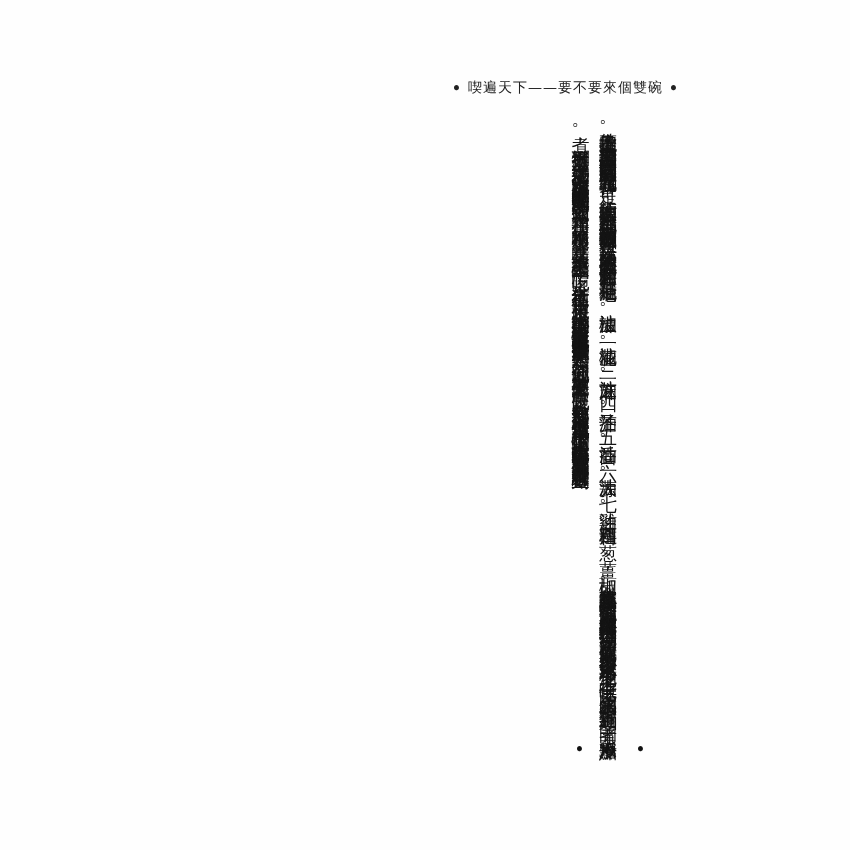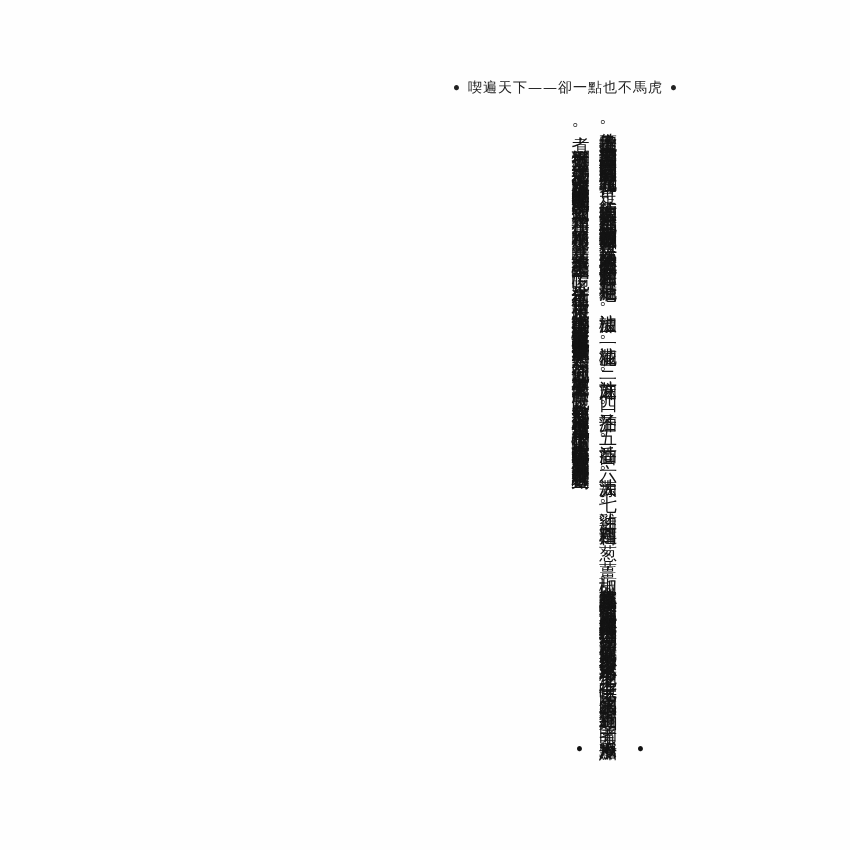--- a/index.html
+++ b/index.html
@@ -24,21 +24,21 @@
     display: flex; justify-content: space-between; align-items: center;
   }
   .page-number .dot { font-style: normal; font-size: 14px; }
 </style>
 </head>
 <body>
 
 <div class="page">
   <div class="running-header">
     <span class="dot">•</span>
-    <span>喫遍天下——卻一點也不馬虎</span>
+    <span>喫遍天下——要不要來個雙碗</span>
     <span class="dot">•</span>
   </div>
 
   <div class="body-text">
     <p>挑在擔子上賣的。擔擔麵看來簡單，有同於江南的「陽春麵」，在北方叫做「光麵」。可是，在烹調的藝術上，卻一點也不馬虎。麵條一般用的寬條麵不說，光是佐料，就至少要有七種不同的油，和四種常見的料。七種油就是：一、辣椒油。二、花椒油。三、芝麻油。四、芥子油。五、茴香油。六、大蒜油。七、雞油。四種料是：葱、薑、胡椒，和少許川冬菜或是乾酸菜。舀那七種油的勺，細巧得只比挖耳屎的小勺大不了多少。每一碗擔擔麵，碗底先放四種料，然後再各舀一小勺油；七種油不多不少，七味俱全。等鍋裏的水一開，麵下到鍋裏，煮開了，加點冷水再煮。切不可煮得太爛，成了老媽媽麵。舀起來在清水桶中洗一下，洗去麵湯的黏呼呼麵水，才放到碗中去，用筷子一拌和，幾乎不用加味精，其味之精美，已是令人讚美不絕。吃了一碗，往往意猶未足，還想再來一碗。賣擔擔麵的小販，也很懂得美食不可過量，所以一碗擔擔麵常常三筷子就吞下肚了。如果是熟客，他就會問你：「要不要來個雙碗？」既是雙碗，油和料都放雙份，當然價錢也就加倍了。吃慣了擔擔麵，會覺得山珍海味也不換，只要一聽見「篤篤篤」的梆子響，立刻會被誘惑出了屋外。</p>
   </div>
 
   <div class="page-number">
     <span class="dot">•</span>
     <span>6</span>

